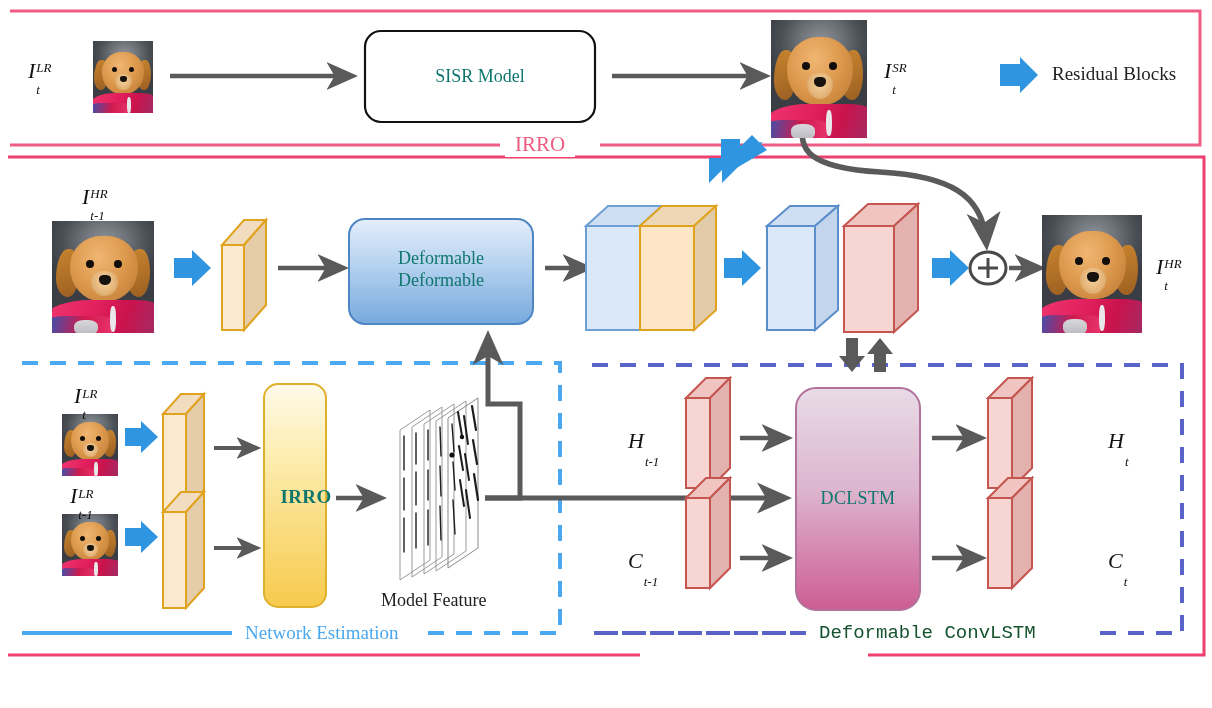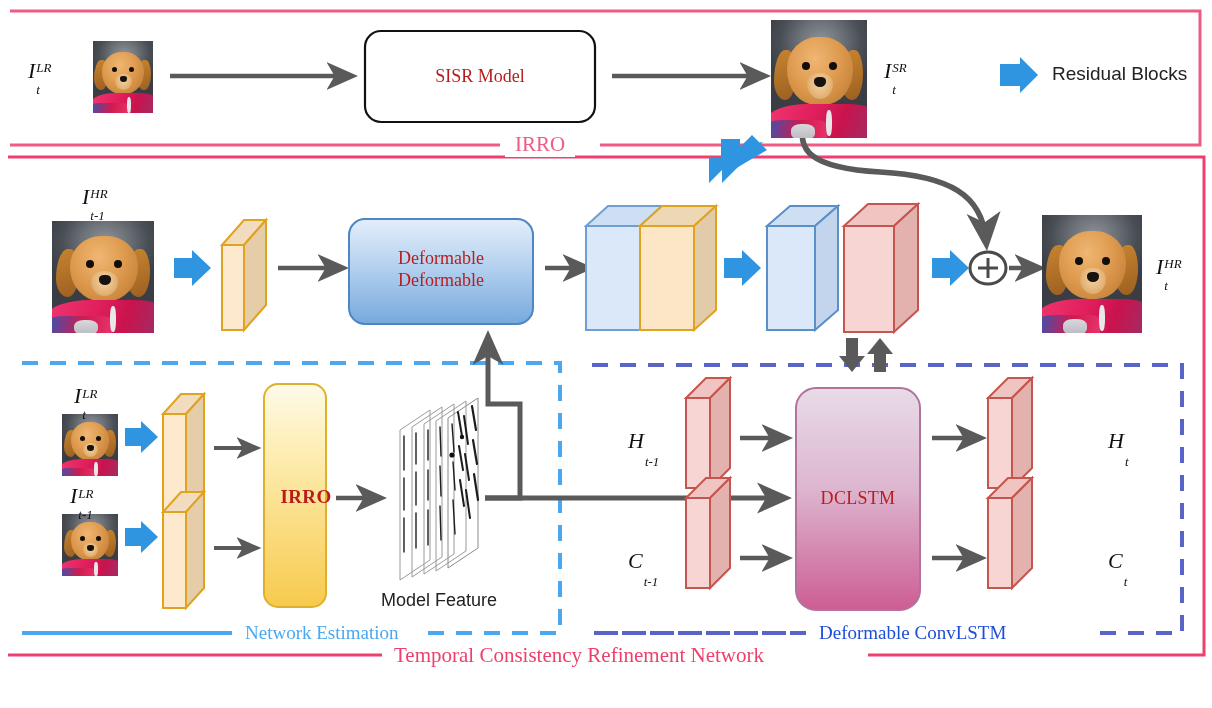--- a/index.html
+++ b/index.html
@@ -3,36 +3,36 @@
 <meta charset="utf-8">
 <style>
   html,body{margin:0;padding:0;background:#fff;}
   body{
     width:1212px;height:708px;position:relative;overflow:hidden;
     font-family:"Liberation Serif", serif;
     color:#1a1a1a;
   }
   #stage{position:absolute;left:0;top:0;width:1212px;height:708px;}
   svg.layer{position:absolute;left:0;top:0;width:1212px;height:708px;overflow:visible;}
-  .lbl{position:absolute;white-space:nowrap;font-family:Liberation Sans, sans-serif;}
+  .lbl{position:absolute;white-space:nowrap;font-family:Liberation Serif, serif;}
 
   
   .frame-label{
     font-family:"Liberation Serif",serif;
     font-style:normal;
   }
   .sisr-label{font-size:21px;color:#ee5b83;}
   .tcrn-label{font-size:21px;color:#ee3f6e;}
   .offset-label{font-size:19px;color:#4aa8f0;}
-  .convlstm-label{font-size:19px;color:#1d4ed8;}
+  .convlstm-label{font-size:19px;color:#14532d;font-family:Liberation Mono, monospace;}
 
   
   .blocktext{
     position:absolute;text-align:center;line-height:1.22;
-    font-family:"Liberation Serif",serif;font-size:18px;color:#b91c1c;
+    font-family:"Liberation Serif",serif;font-size:18px;color:#0f766e;
   }
   .irro-text{font-size:19px;font-weight:600;letter-spacing:.4px;}
   .dclstm-text{font-size:18px;letter-spacing:.3px;}
   .legend-text{font-size:19px;color:#222;}
   .offsetfeat-text{font-size:18px;color:#222;}
 
   
   .math{
     position:absolute;font-family:"Liberation Serif",serif;
     font-style:italic;font-size:21px;color:#111;white-space:nowrap;
@@ -455,15 +455,14 @@
     </span>
   </div>
   <div class="math" style="left:1108px;top:548px;">
     <span class="mbase">C</span><span style="display:inline-block;width:0;position:relative;">
       <span class="msub" style="left:1px;top:6px;">t</span>
     </span>
   </div>
 
   <div class="lbl frame-label convlstm-label" style="left:811px;top:622px;background:#fff;padding:0 8px;">Deformable ConvLSTM</div>
 
-  <div class="lbl frame-label tcrn-label" style="left:382px;top:643px;background:#fff;padding:0 12px;">Temporal Consistency Refinement Network</div>
 
 </div>
 
 </body></html>

